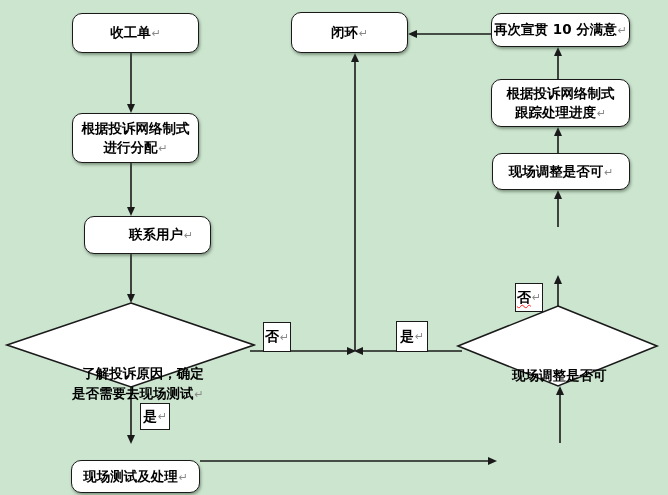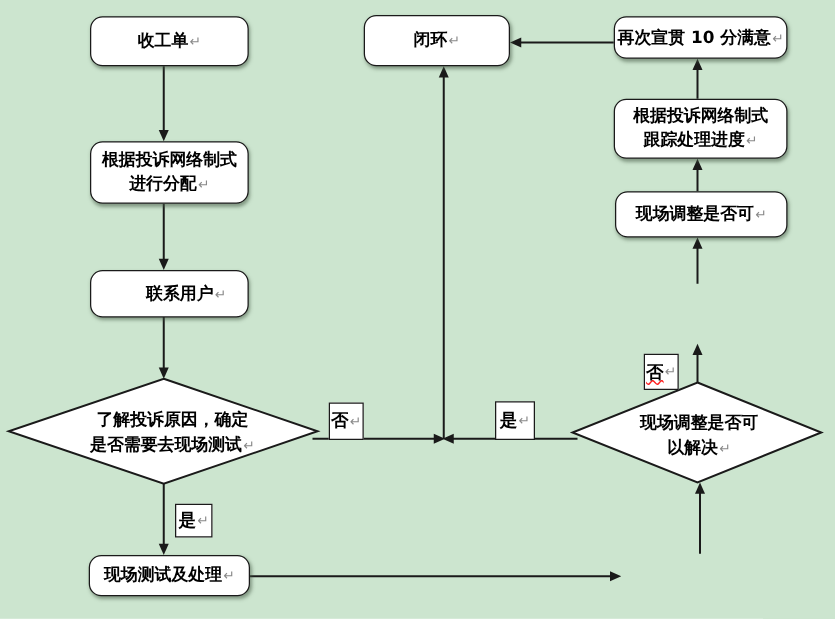--- a/index.html
+++ b/index.html
@@ -46,21 +46,22 @@
     white-space: nowrap;
     box-sizing: border-box;
   }
   .dtext {
     position: absolute;
     font-weight: bold;
     font-size: 13.5px;
     line-height: 20px;
     color: #000000;
     white-space: nowrap;
-    text-align: center;
+    text-align: right;
+    margin-top: 37px;
   }
   .ret {
     color: #8a8a8a;
     font-weight: normal;
     font-size: 11px;
     margin-left: 1px;
   }
   .squiggle {
     text-decoration: underline wavy #ff1f1f;
     text-decoration-thickness: 1px;
@@ -143,25 +144,25 @@
 
   <div class="node" style="left:72px; top:13px; width:127px; height:40px;">
     <div><span>收工单</span><span class="ret">↵</span></div>
   </div>
 
   <div class="node" style="left:72px; top:113px; width:127px; height:50px;">
     <div><span>根据投诉网络制式</span></div>
     <div><span>进行分配</span><span class="ret">↵</span></div>
   </div>
 
-  <div class="node" style="left:72px; top:216px; width:127px; height:38px;padding-left:27px;">
+  <div class="node" style="left:84px; top:216px; width:127px; height:38px;padding-left:27px;">
     <div><span>联系用户</span><span class="ret">↵</span></div>
   </div>
 
-  <div class="node" style="left:71px; top:444px; width:129px; height:33px;">
+  <div class="node" style="left:71px; top:460px; width:129px; height:33px;">
     <div><span>现场测试及处理</span><span class="ret">↵</span></div>
   </div>
 
   <div class="node" style="left:291px; top:12px; width:117px; height:41px;text-align:center;">
     <div><span>闭环</span><span class="ret">↵</span></div>
   </div>
 
   <div class="node" style="left:491px; top:13px; width:139px; height:34px;">
     <div><span>再次宣贯 10 分满意</span><span class="ret">↵</span></div>
   </div>
@@ -177,21 +178,20 @@
 
 
 
   <div class="dtext" style="left:72px; top:326px;">
     <div><span>了解投诉原因，确定</span></div>
     <div><span>是否需要去现场测试</span><span class="ret">↵</span></div>
   </div>
 
   <div class="dtext" style="left:512px; top:328px;">
     <div><span>现场调整是否可</span></div>
-    <div><span>以解决</span><span class="ret">↵</span></div>
   </div>
 
   <div class="tag" style="left:263px; top:322px; width:28px; height:30px;">
     <span>否</span>
       <span class="ret">↵</span>
   </div>
 
   <div class="tag" style="left:140px; top:403px; width:30px; height:27px;">
     <span>是</span>
       <span class="ret">↵</span>

